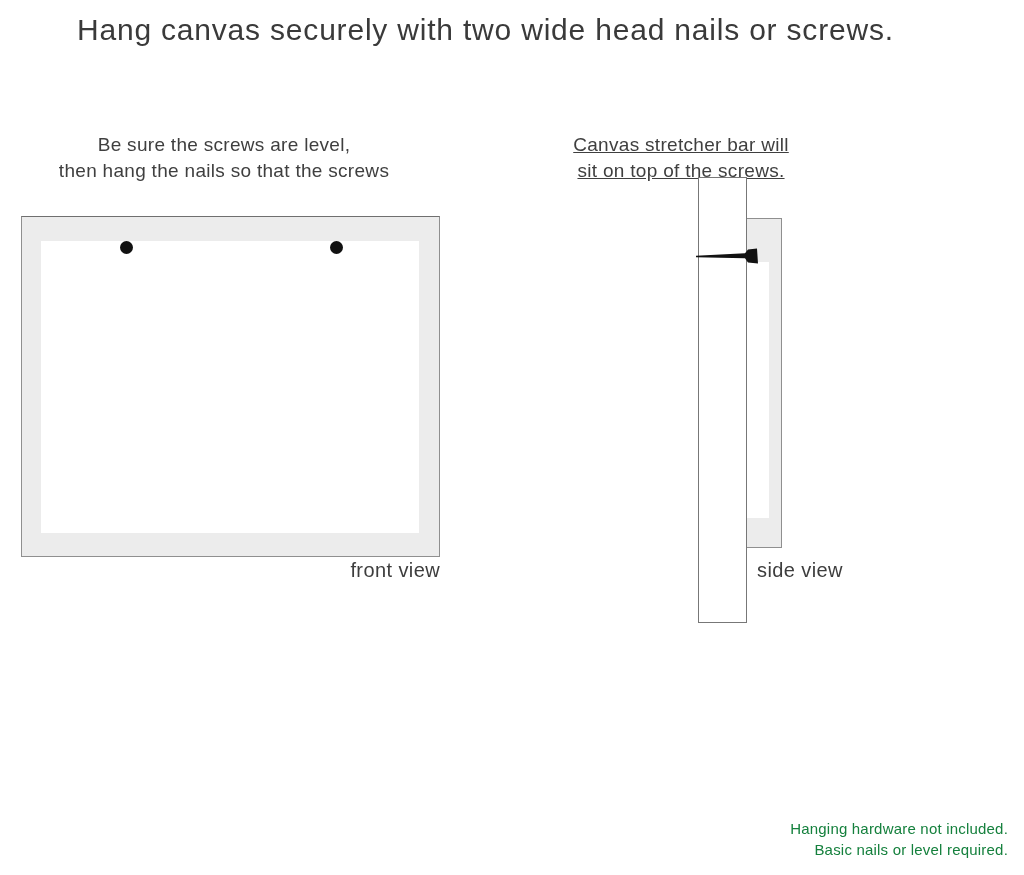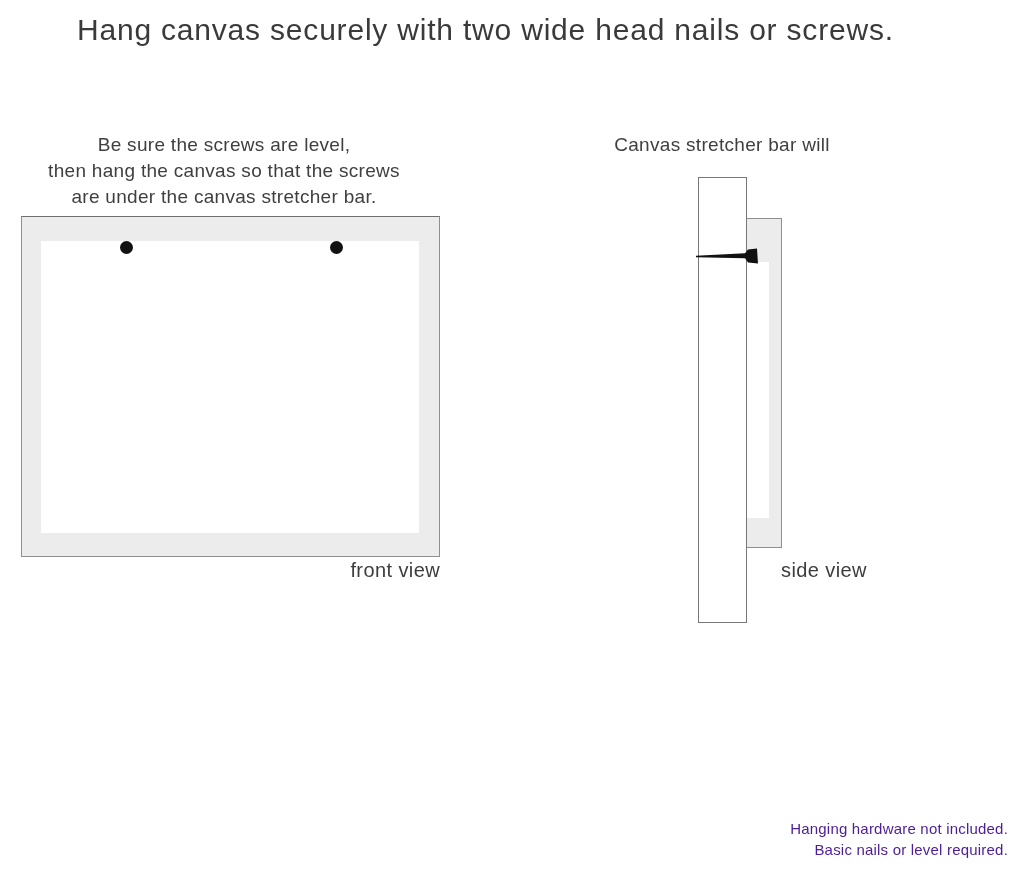--- a/index.html
+++ b/index.html
@@ -32,21 +32,21 @@
     top: 104px;
     font-size: 19px;
     font-weight: 300;
     line-height: 26px;
     letter-spacing: 0.3px;
     text-align: center;
     color: #3f3f3f;
     margin-top: 28px;
   }
   .instr-left  { left: 28px;  width: 392px; }
-  .instr-right { left: 572px; width: 300px; }
+  .instr-right { left: 531px; width: 300px; text-decoration: underline; }
   .instr span { display: block; }
 
   
   .front-outer {
     position: absolute;
     left: 21px;
     top: 216px;
     width: 419px;
     height: 341px;
     background: #ececec;
@@ -71,21 +71,20 @@
   }
   .screw-1 { left: 98px;  top: 24px; }
   .screw-2 { left: 308px; top: 24px; }
   .view-label {
     position: absolute;
     font-size: 20px;
     font-weight: 300;
     letter-spacing: 0.4px;
     color: #3d3d3d;
     white-space: nowrap;
-    margin-left: 24px;
   }
   .front-label { top: 559px; right: 584px; text-align: right; }
   .side-label  { top: 559px; left: 757px; text-align: right; }
 
   
   .side-canvas {
     position: absolute;
     left: 746px;
     top: 218px;
     width: 36px;
@@ -123,39 +122,39 @@
   
   .footer {
     position: absolute;
     top: 818px;
     right: 16px;
     text-align: right;
     font-size: 15px;
     font-weight: 300;
     line-height: 21px;
     letter-spacing: 0.2px;
-    color: #4c1d95;
+    color: #15803d;
   }
   .footer span { display: block; }
 </style>
 </head>
 <body>
 
 <div class="stage">
 
   <div class="title">Hang canvas securely with two wide head nails or screws.</div>
 
   <div class="instr instr-left">
     <span>Be sure the screws are level,</span>
-    <span>then hang the canvas so that the screws</span>
-    <span>are under the canvas stretcher bar.</span>
+    <span>then hang the nails so that the screws</span>
   </div>
 
   <div class="instr instr-right">
     <span>Canvas stretcher bar will</span>
+    <span>sit on top of the screws.</span>
   </div>
 
   <div class="front-outer">
     <div class="front-inner"></div>
     <div class="screw-dot screw-1"></div>
     <div class="screw-dot screw-2"></div>
   </div>
   <div class="view-label front-label">front view</div>
 
   <div class="side-canvas">

